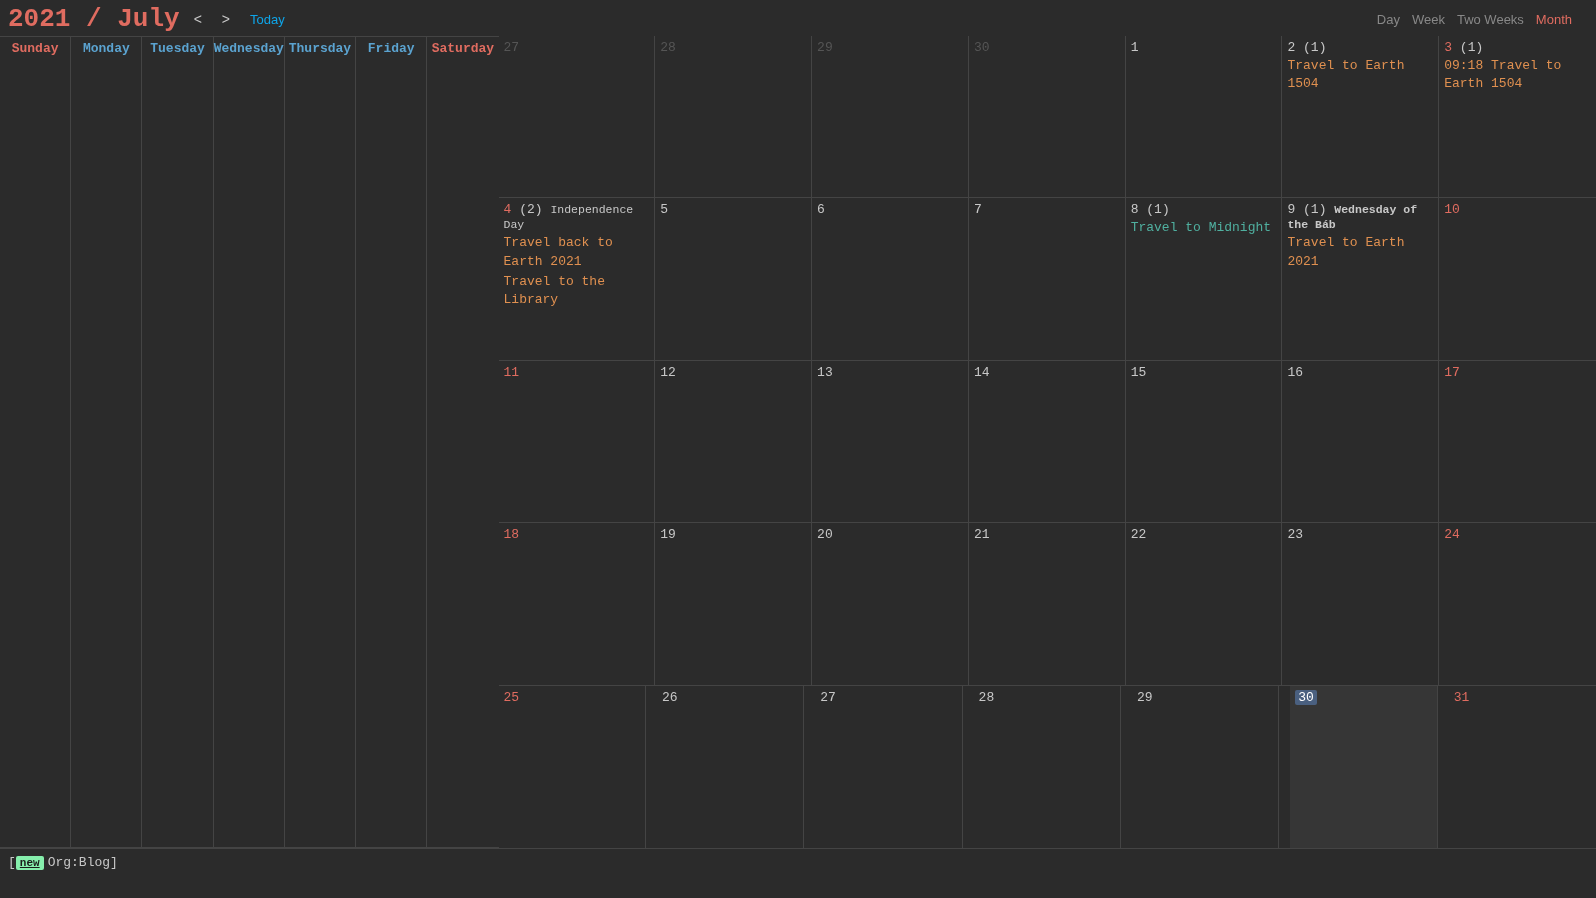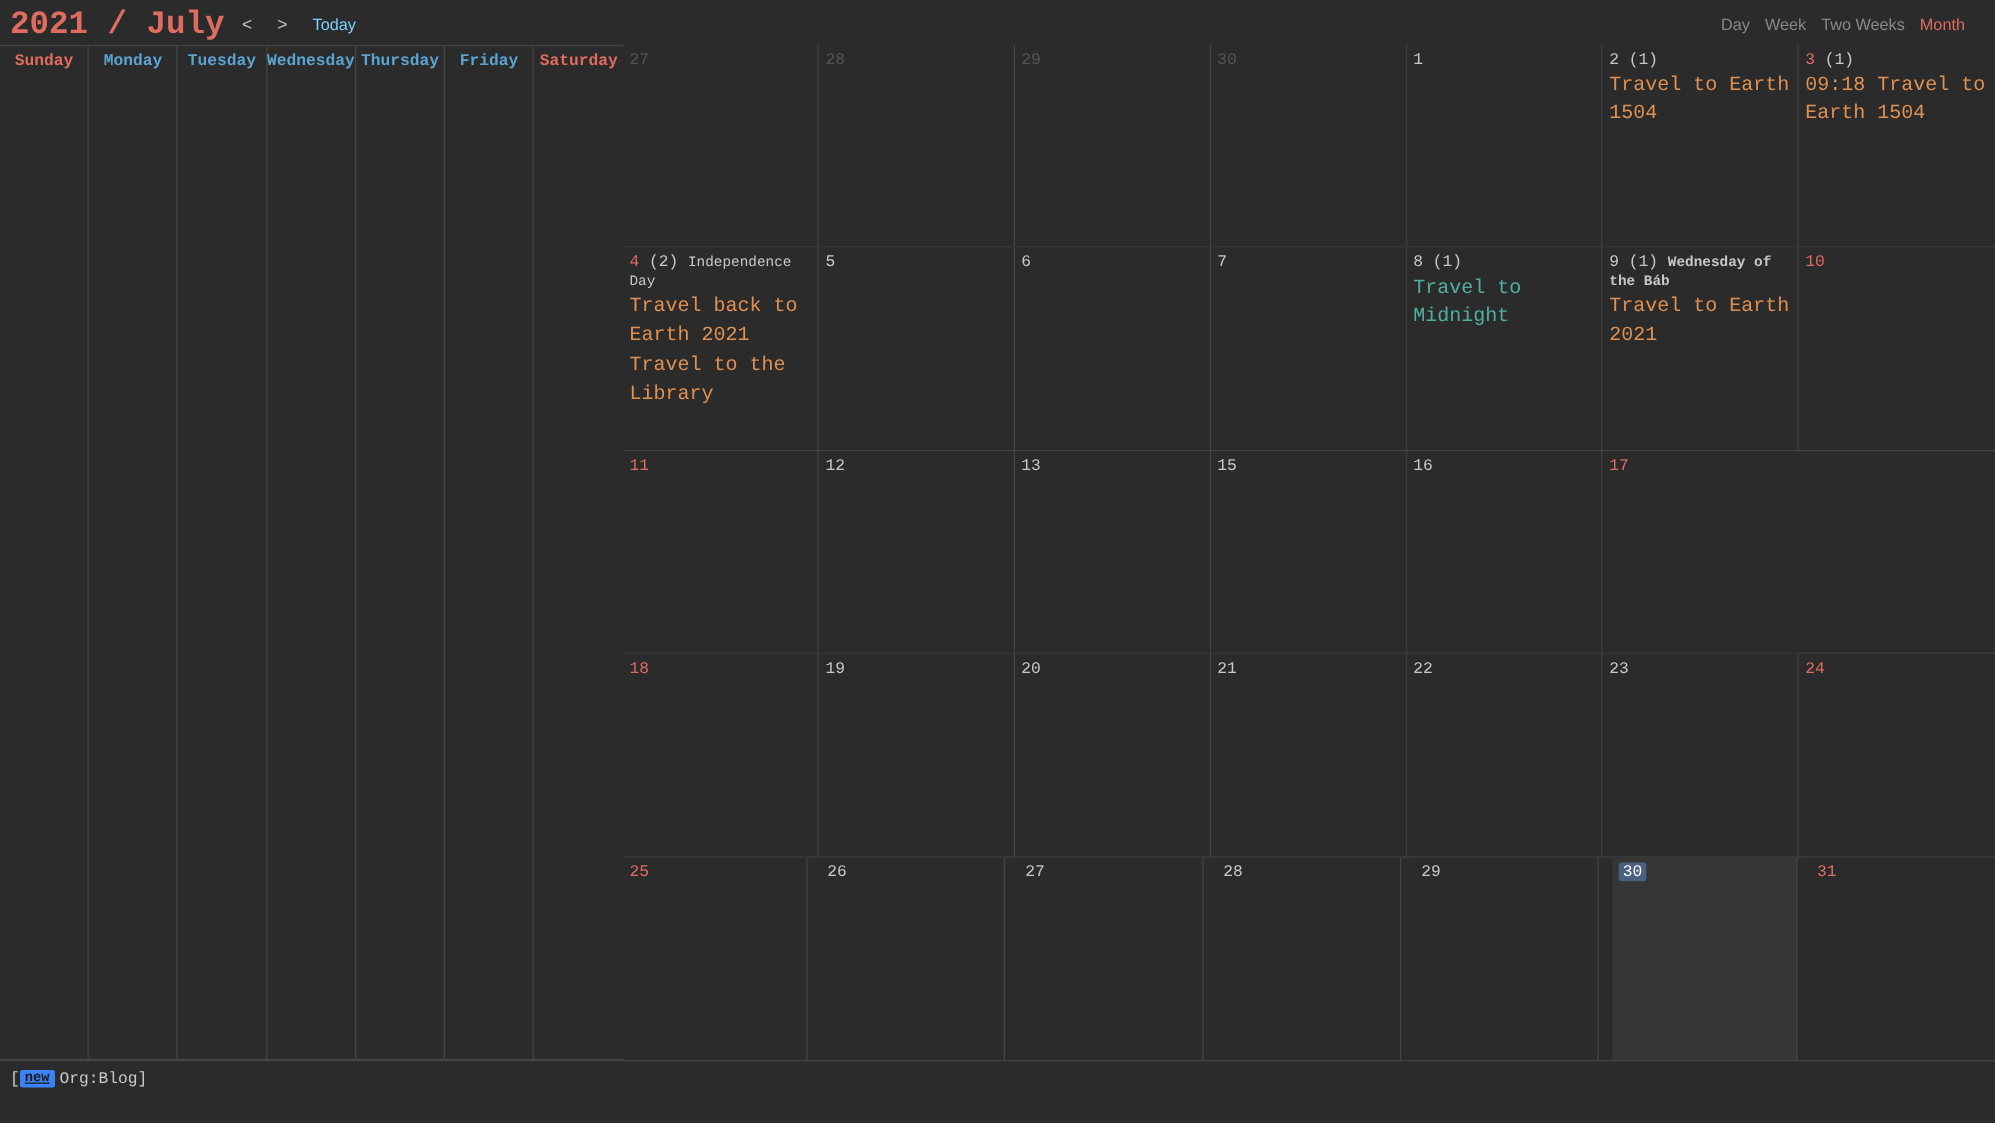--- a/index.html
+++ b/index.html
@@ -34,21 +34,21 @@
       background: none;
       border: none;
       color: #c8c8c8;
       cursor: pointer;
       font-size: 14px;
       padding: 2px 6px;
     }
     .today-btn {
       background: none;
       border: none;
-      color: #7dd3fc;
+      color: #0ea5e9;
       cursor: pointer;
       font-size: 13px;
       padding: 2px 6px;
     }
     .view-controls {
       display: flex;
       gap: 12px;
       align-items: center;
     }
     .view-btn {
@@ -114,35 +114,35 @@
       color: #c8c8c8;
       display: inline-block;
     }
     .day-num.weekend { color: #e06c60; }
     .day-num.has-events { color: #e06c60; }
     .event-count {
       color: #c8c8c8;
       font-size: 13px;
     }
     .event-line {
-      font-size: 16px;
+      font-size: 13px;
       margin-top: 2px;
       line-height: 1.4;
     }
     .event-orange { color: #e09050; }
     .event-teal { color: #50b0a0; }
     .footer {
       height: 28px;
       display: flex;
       align-items: center;
       padding: 0 8px;
       border-top: 1px solid #444;
     }
     .footer-tag {
-      background: #3b82f6;
+      background: #86efac;
       color: #1a1a1a;
       font-size: 11px;
       padding: 1px 4px;
       font-weight: bold;
       border-radius: 2px;
       margin-right: 4px;
       text-decoration: underline;
     }
     .footer-label {
       color: #c8c8c8;
@@ -253,20 +253,23 @@
       <div class="calendar-cell">
         <span class="day-num weekend" style="color:#e06c60">11</span>
       </div>
       <div class="calendar-cell">
         <span class="day-num">12</span>
       </div>
       <div class="calendar-cell">
         <span class="day-num">13</span>
       </div>
       <div class="calendar-cell">
+        <span class="day-num">14</span>
+      </div>
+      <div class="calendar-cell">
         <span class="day-num">15</span>
       </div>
       <div class="calendar-cell">
         <span class="day-num">16</span>
       </div>
       <div class="calendar-cell">
         <span class="day-num weekend">17</span>
       </div>
     </div>
 

